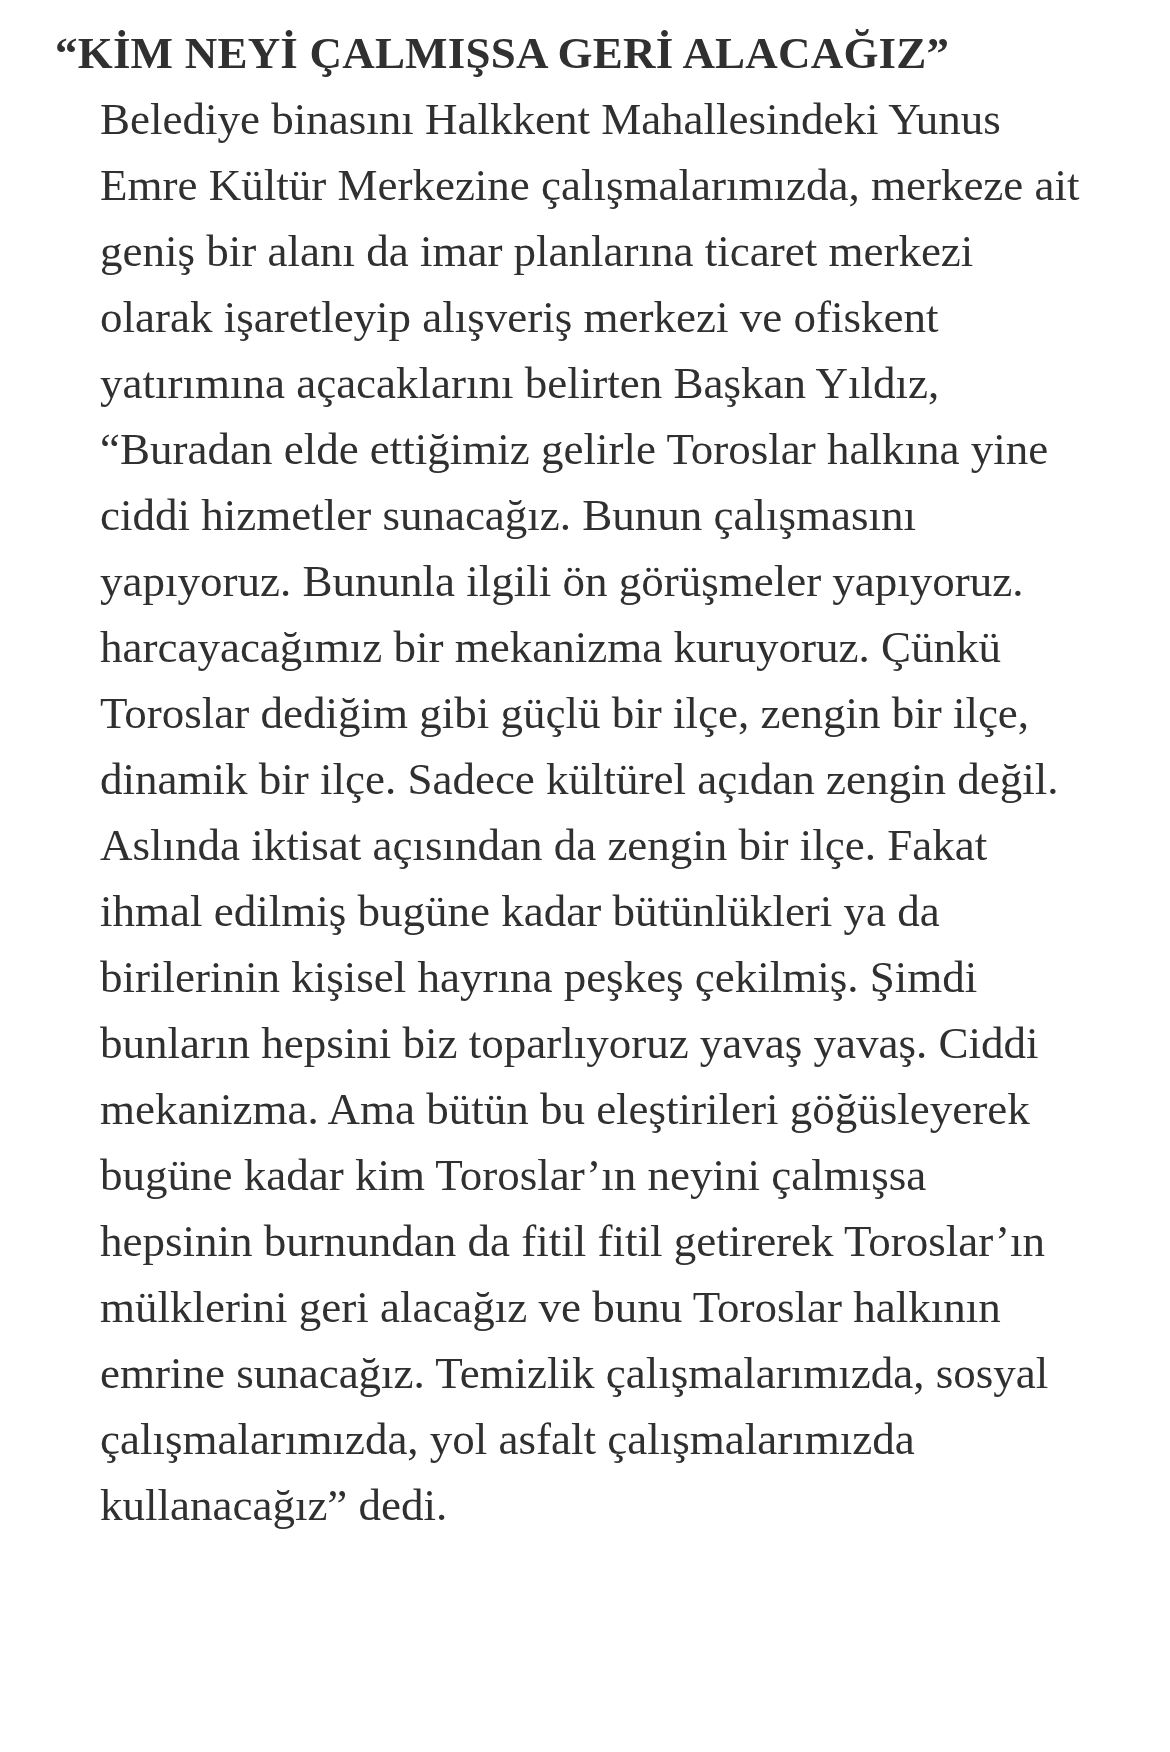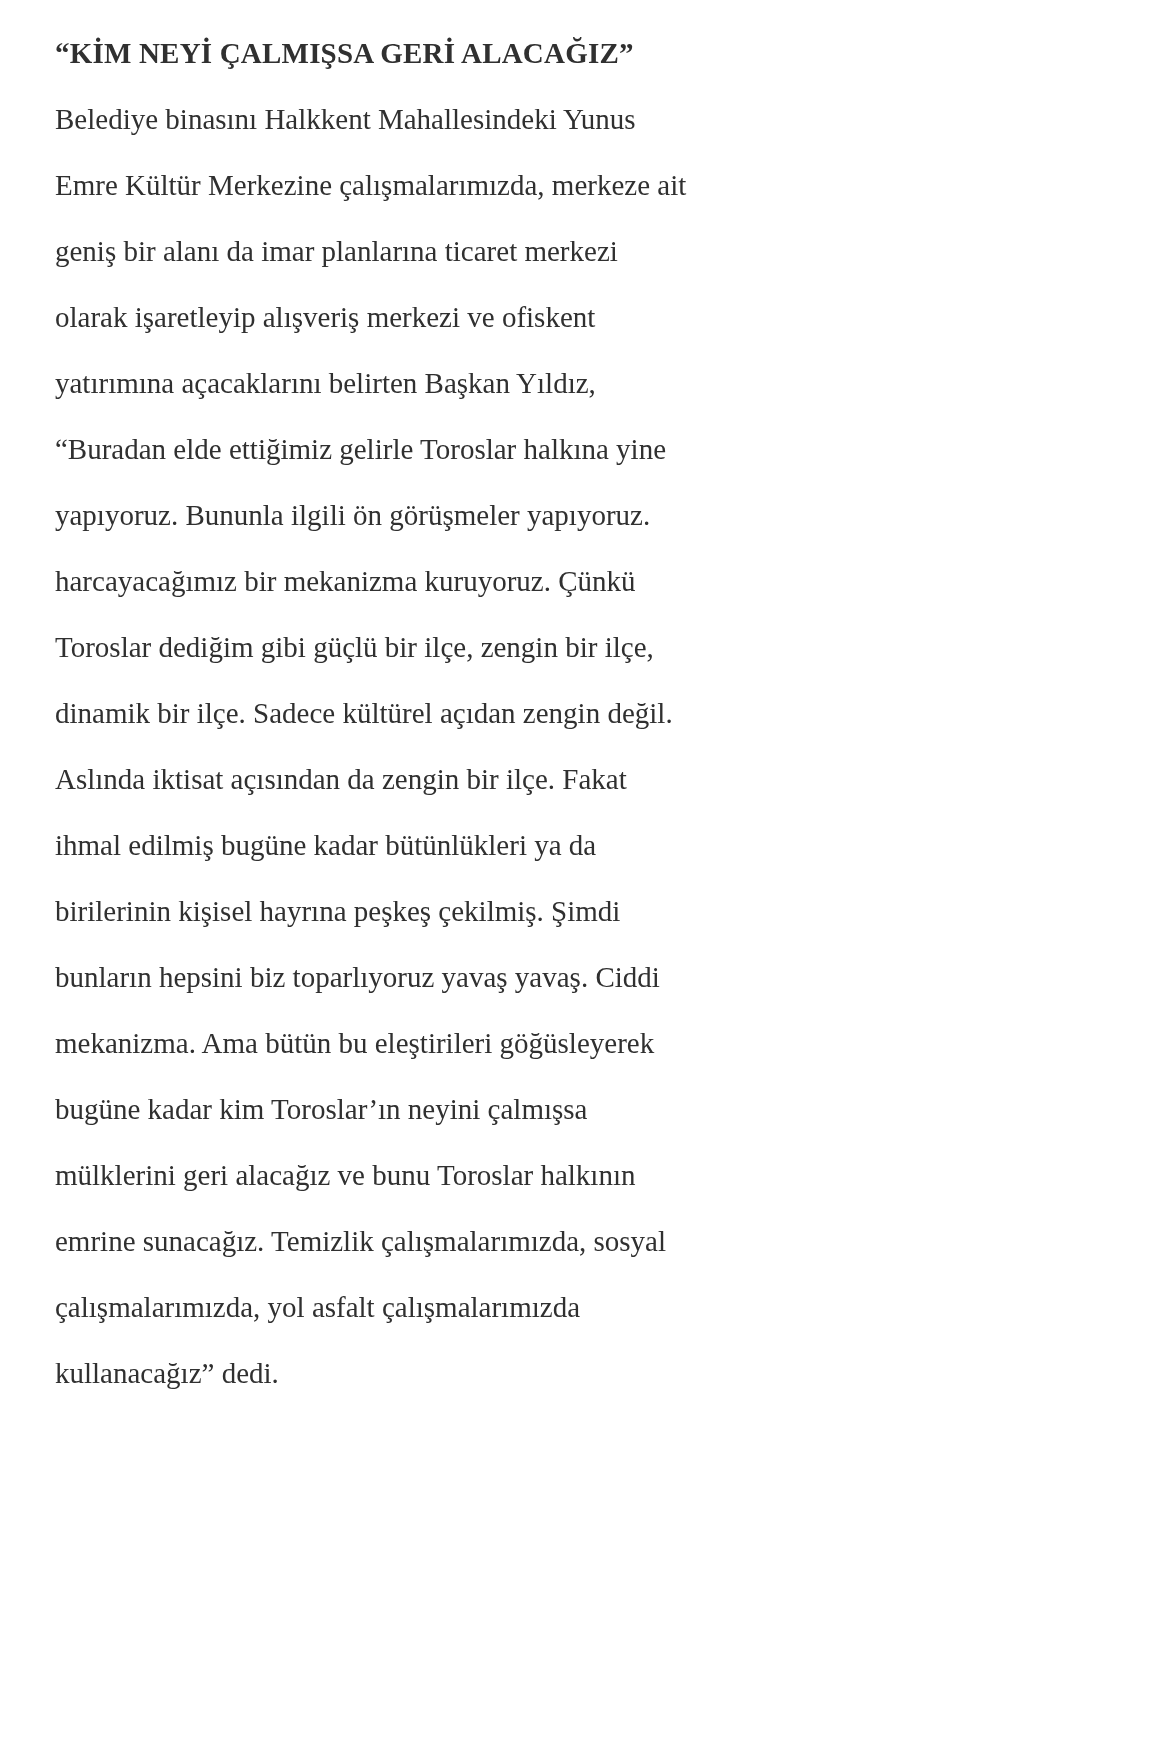--- a/index.html
+++ b/index.html
@@ -10,52 +10,55 @@
     width: 1170px;
     height: 1752px;
     background: #ffffff;
     overflow: hidden;
   }
   .article {
     box-sizing: border-box;
     padding: 20px 30px 0 55px;
     font-family: "Liberation Serif", "DejaVu Serif", serif;
     color: #303030;
-    font-size: 29px;
+    font-size: 45px;
     line-height: 66px;
   }
   .headline {
     font-weight: bold;
     white-space: nowrap;
     letter-spacing: 0.2px;
   }
   .body-line {
     white-space: nowrap;
+    margin-left: 45px;
   }
 </style>
 </head>
 <body>
 
 <div class="article">
   <div class="headline">“KİM NEYİ ÇALMIŞSA GERİ ALACAĞIZ”</div>
   <div class="article-body">
       <div class="body-line">Belediye binasını Halkkent Mahallesindeki Yunus</div>
       <div class="body-line">Emre Kültür Merkezine çalışmalarımızda, merkeze ait</div>
       <div class="body-line">geniş bir alanı da imar planlarına ticaret merkezi</div>
       <div class="body-line">olarak işaretleyip alışveriş merkezi ve ofiskent</div>
       <div class="body-line">yatırımına açacaklarını belirten Başkan Yıldız,</div>
       <div class="body-line">“Buradan elde ettiğimiz gelirle Toroslar halkına yine</div>
+      <div class="body-line">ciddi hizmetler sunacağız. Bunun çalışmasını</div>
       <div class="body-line">yapıyoruz. Bununla ilgili ön görüşmeler yapıyoruz.</div>
       <div class="body-line">harcayacağımız bir mekanizma kuruyoruz. Çünkü</div>
       <div class="body-line">Toroslar dediğim gibi güçlü bir ilçe, zengin bir ilçe,</div>
       <div class="body-line">dinamik bir ilçe. Sadece kültürel açıdan zengin değil.</div>
       <div class="body-line">Aslında iktisat açısından da zengin bir ilçe. Fakat</div>
       <div class="body-line">ihmal edilmiş bugüne kadar bütünlükleri ya da</div>
       <div class="body-line">birilerinin kişisel hayrına peşkeş çekilmiş. Şimdi</div>
       <div class="body-line">bunların hepsini biz toparlıyoruz yavaş yavaş. Ciddi</div>
       <div class="body-line">mekanizma. Ama bütün bu eleştirileri göğüsleyerek</div>
       <div class="body-line">bugüne kadar kim Toroslar’ın neyini çalmışsa</div>
+      <div class="body-line">hepsinin burnundan da fitil fitil getirerek Toroslar’ın</div>
       <div class="body-line">mülklerini geri alacağız ve bunu Toroslar halkının</div>
       <div class="body-line">emrine sunacağız. Temizlik çalışmalarımızda, sosyal</div>
       <div class="body-line">çalışmalarımızda, yol asfalt çalışmalarımızda</div>
       <div class="body-line">kullanacağız” dedi.</div>
     </div>
 </div>
 
 </body></html>

